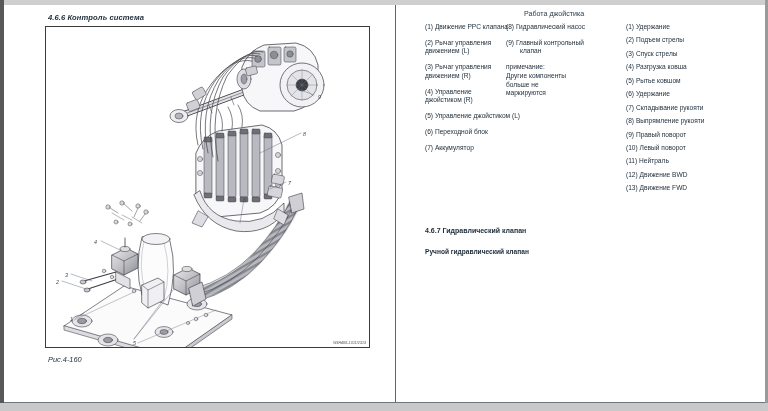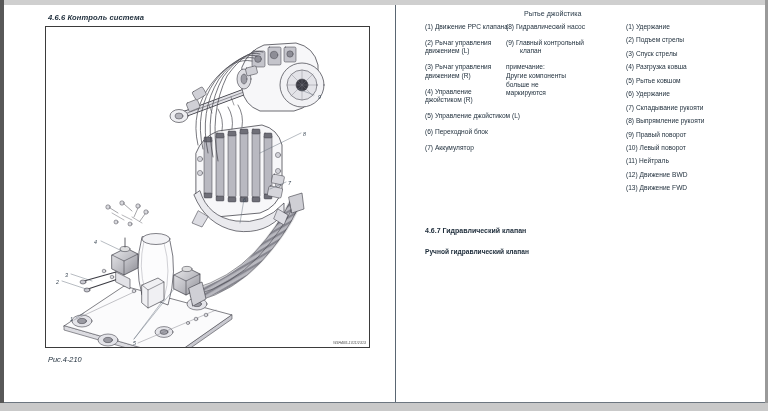--- a/index.html
+++ b/index.html
@@ -413,26 +413,26 @@
           <div class="callout" style="left: 87px; top: 313px;">5</div>
           <div class="callout" style="left: 197px; top: 170px;">6</div>
           <div class="callout" style="left: 242px; top: 153px;">7</div>
           <div class="callout" style="left: 257px; top: 104px;">8</div>
           <div class="callout" style="left: 272px; top: 67px;">9</div>
         </div>
 
       <div class="drawing-code">W3H4B5-1011/2313</div>
     </div>
 
-    <div class="figure-caption">Рис.4-210</div>
+    <div class="figure-caption">Рис.4-160</div>
   </div>
 
   <div class="page page-right">
 
-    <div class="right-title">Рытье джойстика</div>
+    <div class="right-title">Работа джойстика</div>
 
     <div class="col col-a" id="col-a">
         <div class="item">
           <span class="cont">(1) Движение PPC клапана</span>
         </div>
         <div class="item">
           <span class="cont">(2) Рычаг управления</span>
           <span class="cont">движением (L)</span>
         </div>
         <div class="item">

